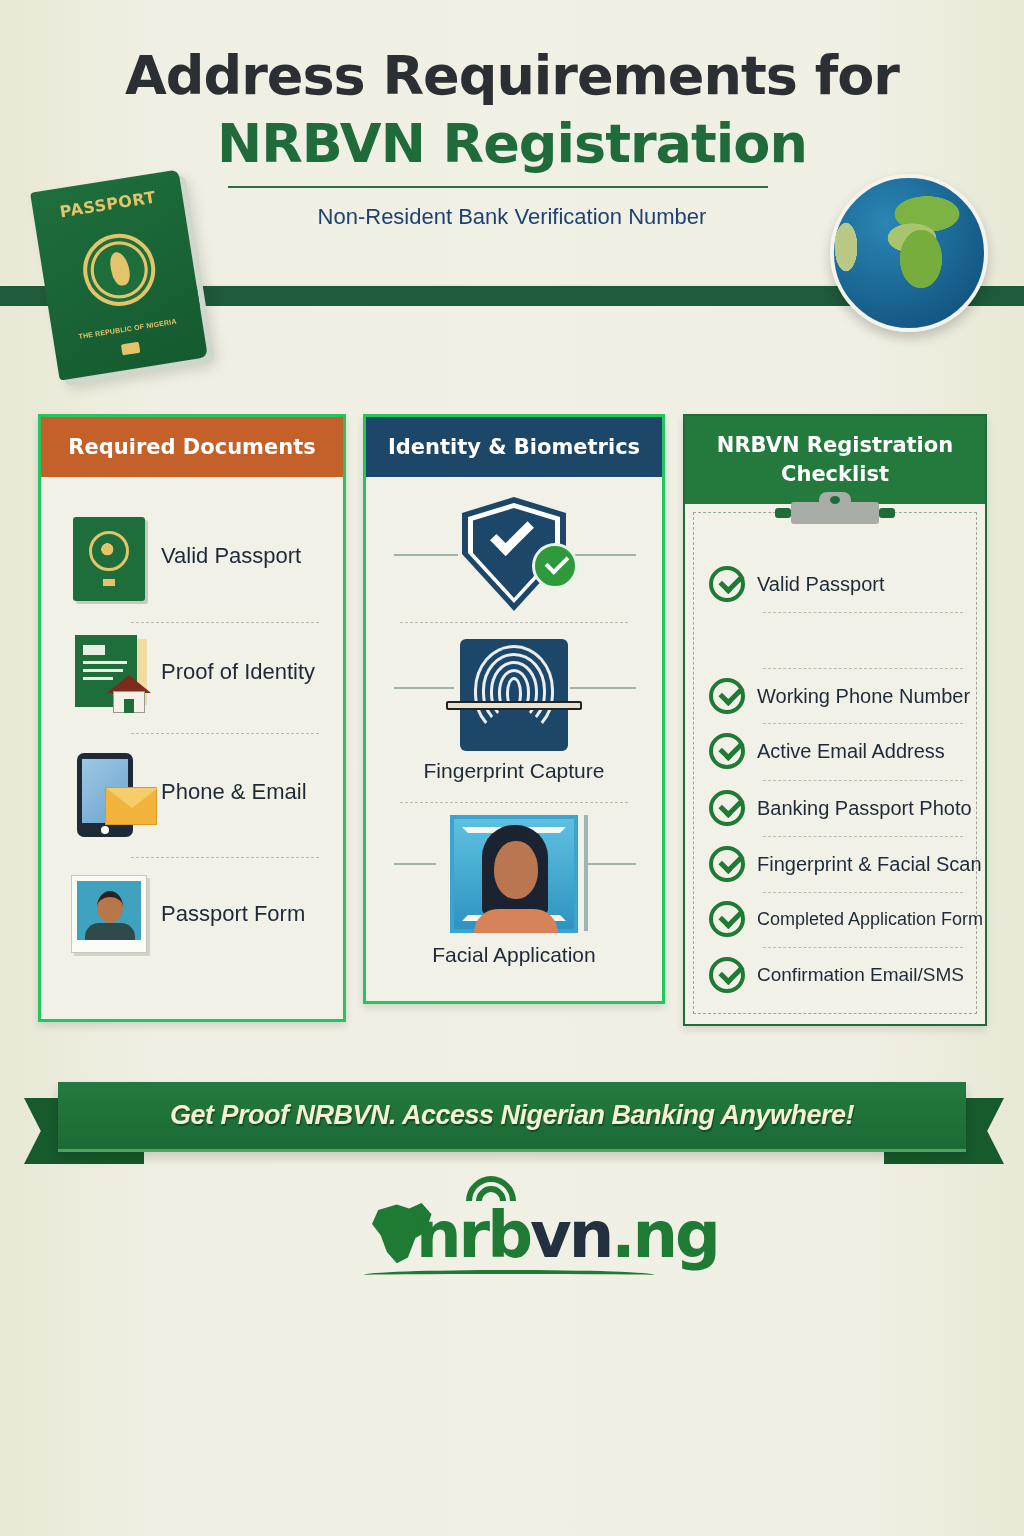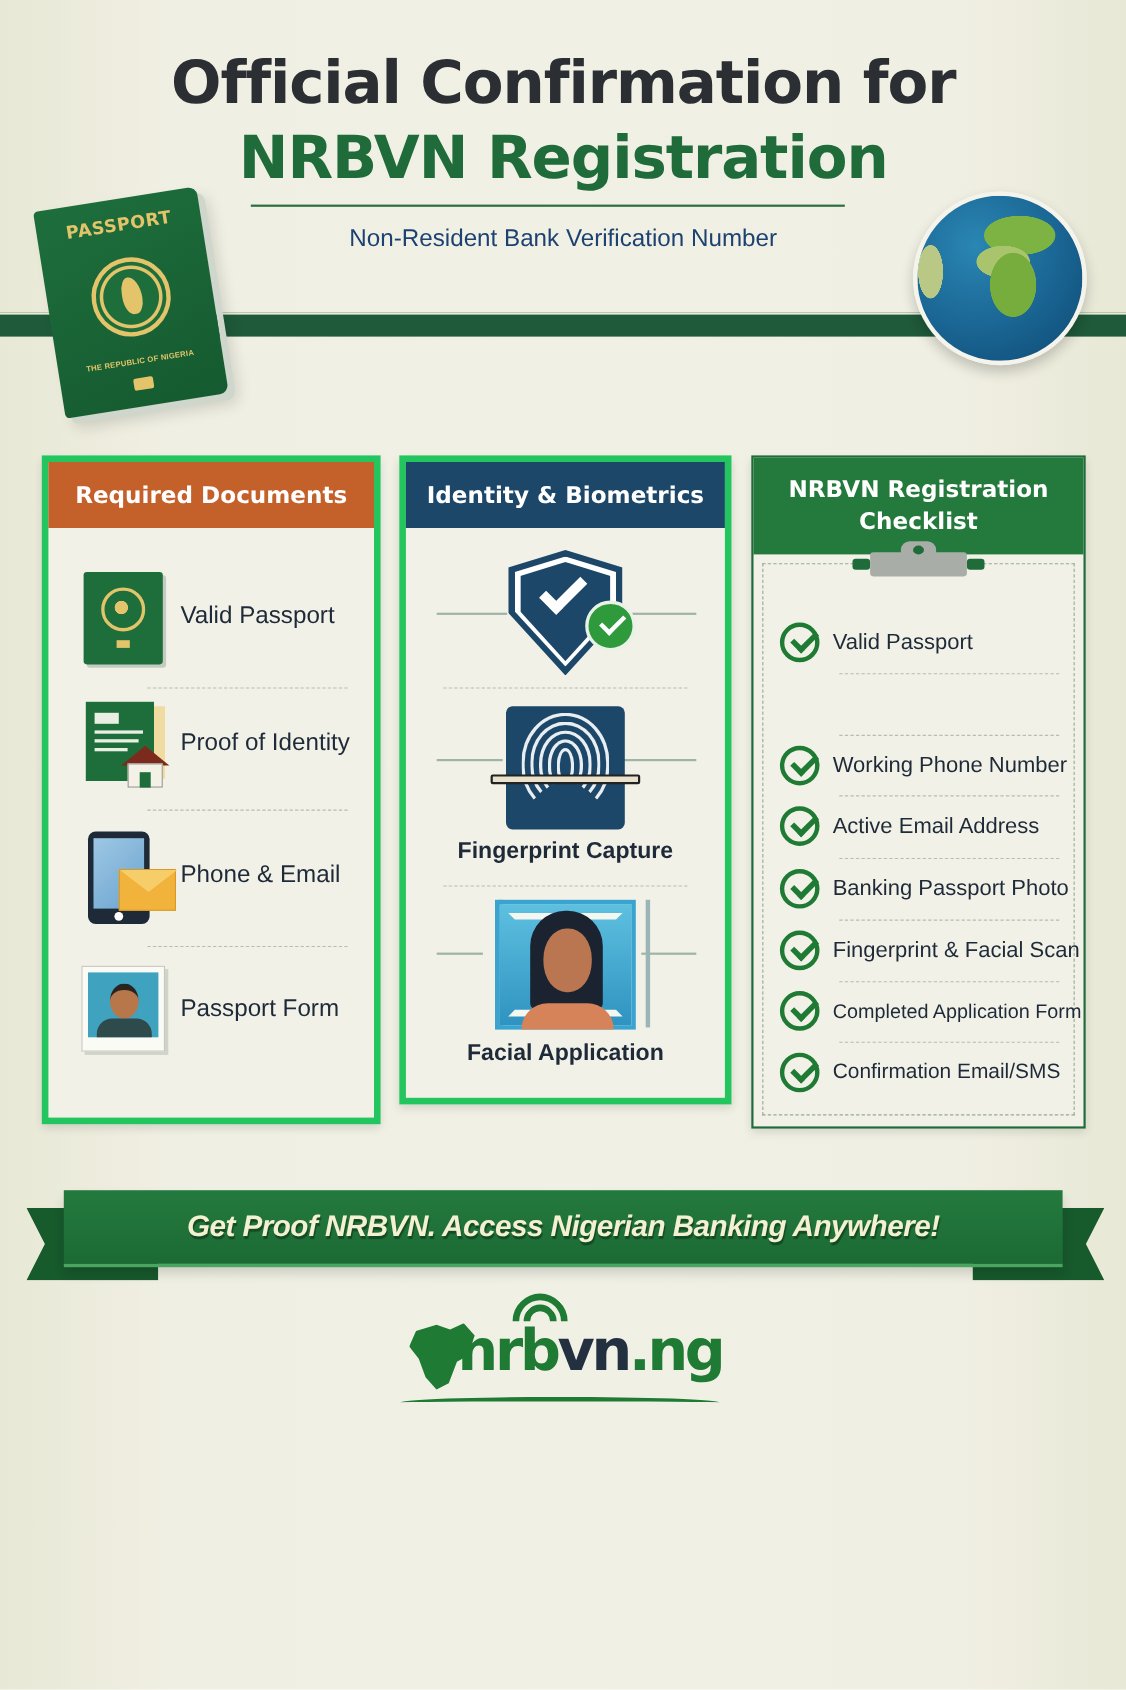--- a/index.html
+++ b/index.html
@@ -68,21 +68,21 @@
       radial-gradient(ellipse 30px 18px at 52% 40%, #a9c46c 80%, transparent 82%),
       radial-gradient(ellipse 40px 22px at 62% 24%, #7cb342 80%, transparent 82%),
       radial-gradient(ellipse 14px 30px at 8% 46%, #b9c985 80%, transparent 82%),
       radial-gradient(circle at 35% 30%, #2a86b3, #18618f 60%, #0f4a72 100%);
     border: 4px solid #f4f4ec;
     box-shadow: 0 6px 12px rgba(0,0,0,0.2);
   }
 
   
   .card {
-    top: 414px; background: #f1f1e7; border: 6px solid #22c55e;
+    top: 414px; background: #f1f1e7; border: 3px solid #22c55e;
     box-shadow: 0 4px 8px rgba(0,0,0,0.12);
   }
   .card-head {
     color: #fff; font-family: "DejaVu Sans", sans-serif; font-weight: bold;
     font-size: 21px; text-align: center; display: flex; align-items: center; justify-content: center;
   }
   .card-docs { left: 38px; width: 308px; height: 608px; }
   .card-docs .card-head { background: #c4602a; height: 60px; }
   .card-bio { left: 363px; width: 302px; height: 590px; }
   .card-bio .card-head { background: #1d4768; height: 60px; }
@@ -115,21 +115,21 @@
 
   .ico-photo { position: absolute; left: 2px; top: 0; width: 76px; height: 78px; background: #fbfbf5; border: 1px solid #c8c8c0; box-shadow: 3px 3px 0 #cfd3c8; }
   .ico-photo .bg { position: absolute; left: 5px; top: 5px; right: 5px; bottom: 12px; background: #3fa2bf; overflow: hidden; }
   .ico-photo .face { position: absolute; left: 20px; top: 10px; width: 26px; height: 32px; border-radius: 50%; background: #b8774a; border-top: 6px solid #2a2420; }
   .ico-photo .body { position: absolute; left: 8px; top: 42px; width: 50px; height: 20px; border-radius: 14px 14px 0 0; background: #2f4a4a; }
 
   
   .bio-row { position: absolute; left: 0; width: 100%; display: flex; justify-content: center; }
   .bio-line { position: absolute; height: 2px; background: #9fb4a6; }
   .bio-sep { position: absolute; left: 34px; right: 34px; border-top: 1px dashed #b8bdb0; }
-  .bio-label { position: absolute; left: 0; width: 100%; text-align: center; font-size: 21px; color: #1e2a38; font-weight: bold; }
+  .bio-label { position: absolute; left: 0; width: 100%; text-align: center; font-size: 21px; color: #1e2a38; }
 
   .shield { position: relative; width: 104px; height: 114px; }
   .shield-body { position: absolute; left: 0; top: 0; width: 104px; height: 114px; background: #1d4768;
     clip-path: polygon(50% 0, 100% 14%, 100% 50%, 50% 100%, 0 50%, 0 14%); }
   .shield-inner { position: absolute; left: 6px; top: 6px; width: 92px; height: 100px; background: #fff;
     clip-path: polygon(50% 0, 100% 14%, 100% 50%, 50% 100%, 0 50%, 0 14%); }
   .shield-core { position: absolute; left: 11px; top: 11px; width: 82px; height: 90px; background: #1d4768;
     clip-path: polygon(50% 0, 100% 14%, 100% 50%, 50% 100%, 0 50%, 0 14%); }
   .shield-check { position: absolute; left: 30px; top: 26px; width: 40px; height: 22px; border-left: 9px solid #fff; border-bottom: 9px solid #fff; transform: rotate(-45deg); }
   .shield-badge { position: absolute; left: 70px; top: 46px; width: 46px; height: 46px; border-radius: 50%; background: #2e9a3c; border: 3px solid #e8f2e6; }
@@ -172,28 +172,28 @@
     box-shadow: 0 6px 10px rgba(0,0,0,0.15);
   }
   .ribbon-text { color: #f4f0d2; font-size: 27px; font-weight: bold; font-style: italic; letter-spacing: -0.5px; text-shadow: 1px 2px 1px rgba(0,0,0,0.35); }
 
   
   .logo { left: 364px; top: 1172px; width: 300px; height: 112px; }
   .logo .map { position: absolute; left: 8px; top: 24px; width: 62px; height: 70px; background: #1f7a34;
     clip-path: polygon(10% 20%, 40% 12%, 60% 18%, 80% 10%, 96% 26%, 86% 52%, 70% 60%, 58% 88%, 40% 96%, 24% 80%, 14% 56%, 0 40%); }
   .logo .wifi { position: absolute; left: 92px; top: 0; width: 70px; height: 40px; }
   .logo .wifi span { position: absolute; border: 6px solid #1f7a34; border-radius: 50%; border-bottom-color: transparent; border-left-color: transparent; transform: rotate(-45deg); }
-  .logo .text { position: absolute; left: 52px; top: 26px; font-size: 52px; font-weight: bold; font-family: "DejaVu Sans", sans-serif; letter-spacing: -3px; color: #1f7a34; }
+  .logo .text { position: absolute; left: 52px; top: 26px; font-size: 64px; font-weight: bold; font-family: "DejaVu Sans", sans-serif; letter-spacing: -3px; color: #1f7a34; }
   .logo .text .dk { color: #233040; }
   .logo .swoosh { position: absolute; left: 0; top: 98px; width: 290px; height: 10px; border-top: 4px solid #1f7a34; border-radius: 50% 50% 0 0; }
 </style>
 </head>
 <body>
 
-<div class="abs title-1">Official Confirmation for</div>
+<div class="abs title-1">Address Requirements for</div>
 <div class="abs title-2">NRBVN Registration</div>
 <div class="abs title-rule"></div>
 <div class="abs subtitle">Non-Resident Bank Verification Number</div>
 <div class="abs band"></div>
 
 <div class="abs hero-passport">
   <div class="pp-label">PASSPORT</div>
   <div class="seal"></div>
   <div class="pp-line">THE REPUBLIC OF NIGERIA</div>
   <div class="chip"></div>

